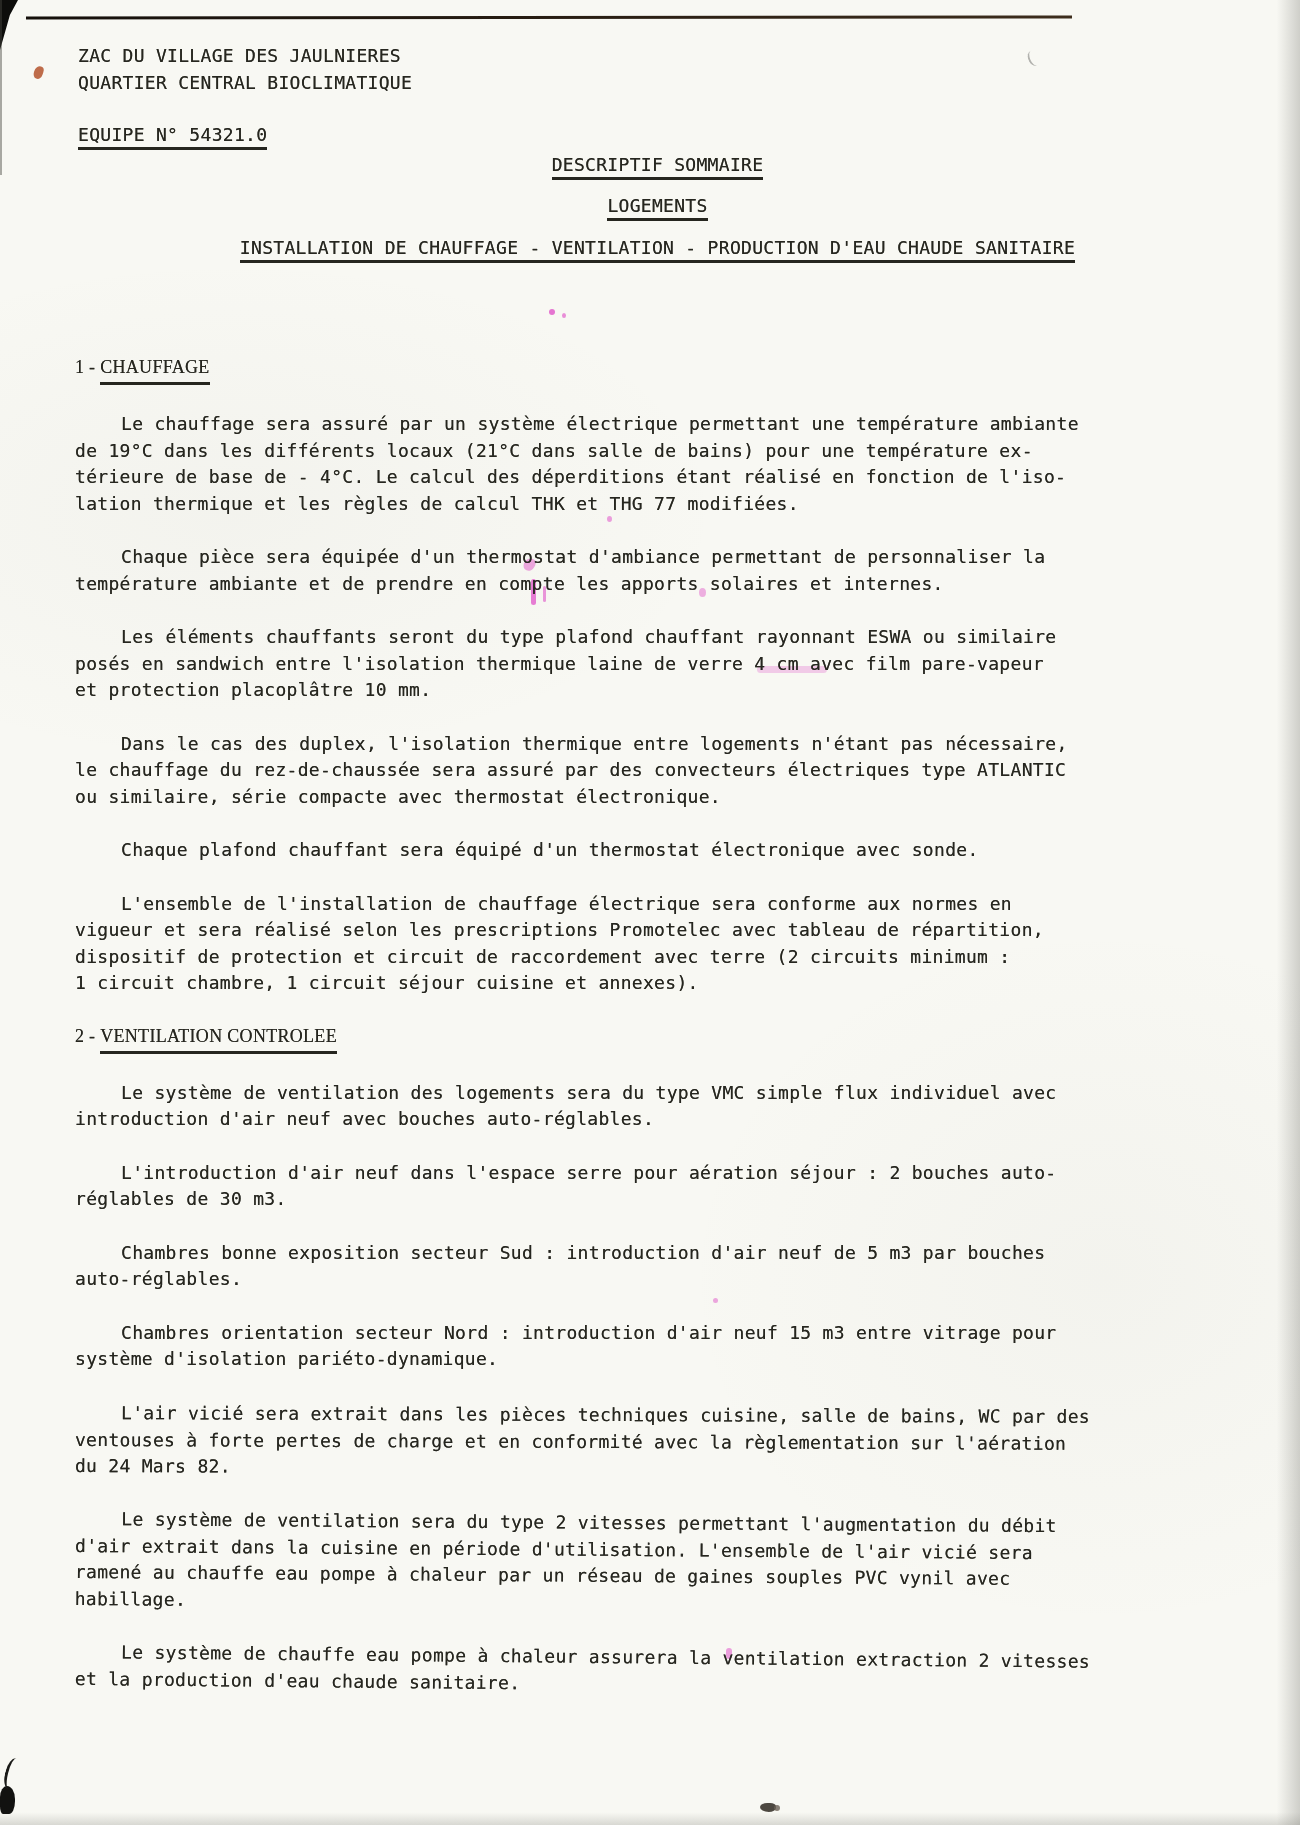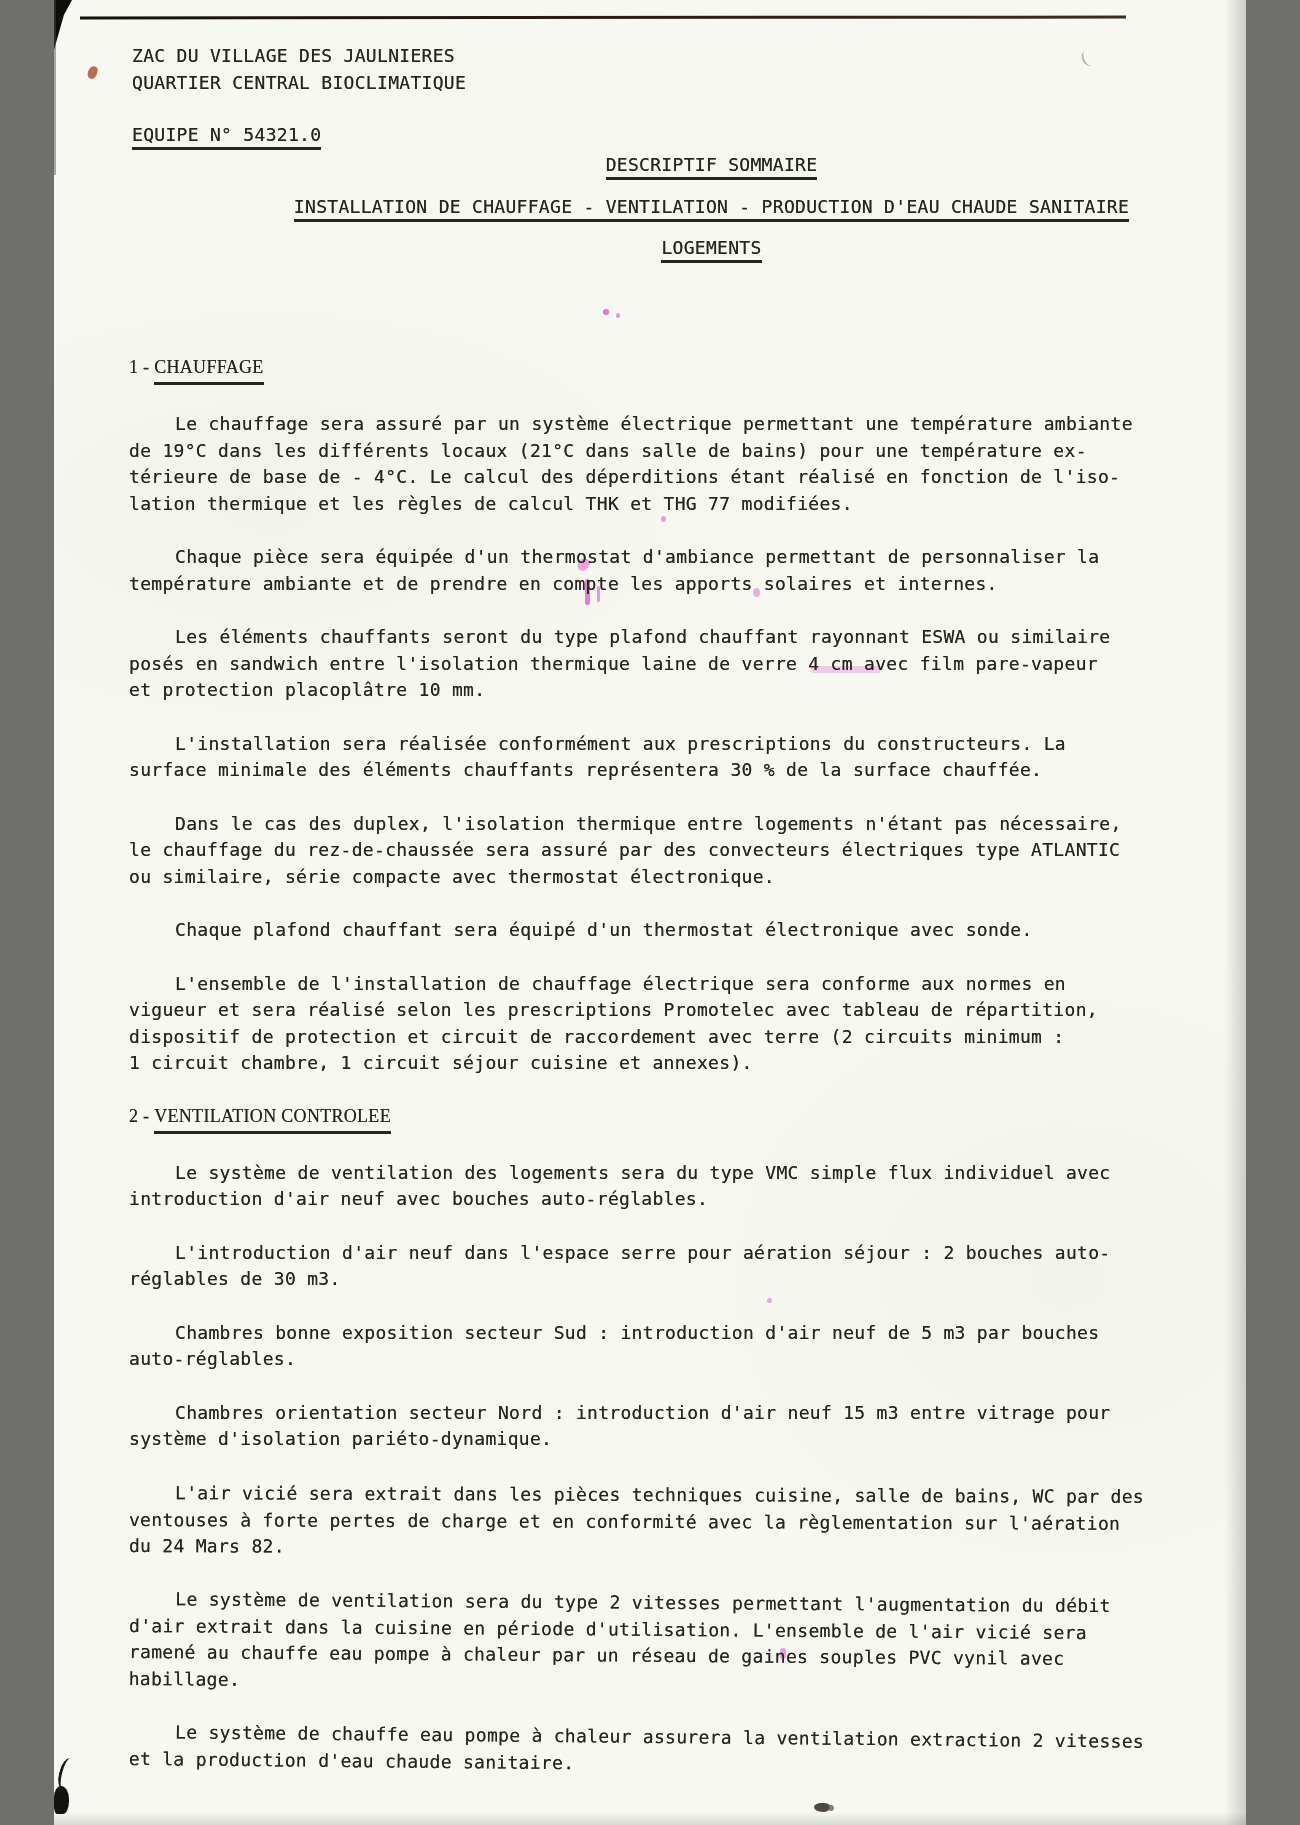--- a/index.html
+++ b/index.html
@@ -1,18 +1,18 @@
 <!DOCTYPE html>
 <html style="--paper: #f8f8f3; --ink: #26261f; --accent: #e054c8;"><head>
 <meta charset="utf-8">
 <style>
   html,body{margin:0;padding:0;background:#6f6f6c;}
   .page{
     position:relative;
-    width:1192px;height:1825px;
+    width:1300px;height:1825px;
     margin:0 auto;
     background:
       linear-gradient(to right, rgba(0,0,0,0) 98.2%, rgba(110,110,104,0.30) 100%),
       linear-gradient(to bottom, rgba(0,0,0,0) 99.3%, rgba(120,120,114,0.25) 100%),
       radial-gradient(ellipse 700px 360px at 18% 28%, rgba(150,150,138,0.05), rgba(0,0,0,0) 70%),
       radial-gradient(ellipse 600px 500px at 85% 70%, rgba(150,150,138,0.05), rgba(0,0,0,0) 70%),
       var(--paper,#f8f8f3);
     overflow:hidden;
     font-family:"DejaVu Sans Mono", monospace;
     font-size:18px;
@@ -103,42 +103,40 @@
     </div>
 
     <div class="team">
       <span class="u">EQUIPE N° 54321.0</span>
     </div>
 
     <div class="center doc-type">
       <span class="u">DESCRIPTIF SOMMAIRE</span>
     </div>
 
+    <div class="center subtitle">
+      <span class="u">LOGEMENTS</span>
+    </div>
+
     <div class="center main-title">
       <span class="u">INSTALLATION DE CHAUFFAGE - VENTILATION - PRODUCTION D'EAU CHAUDE SANITAIRE</span>
-    </div>
-
-    <div class="center subtitle">
-      <span class="u">LOGEMENTS</span>
     </div>
 
     <div class="sections" id="sections">
         <div class="section">
           <div class="sec-h"><span>1 - </span><span class="sec-t">CHAUFFAGE</span></div>
           <div class="para">Le chauffage sera assuré par un système électrique permettant une température ambiante
 de 19°C dans les différents locaux (21°C dans salle de bains) pour une température ex-
 térieure de base de - 4°C. Le calcul des déperditions étant réalisé en fonction de l'iso-
 lation thermique et les règles de calcul THK et THG 77 modifiées.</div>
           <div class="para">Chaque pièce sera équipée d'un thermostat d'ambiance permettant de personnaliser la
 température ambiante et de prendre en compte les apports solaires et internes.</div>
           <div class="para">Les éléments chauffants seront du type plafond chauffant rayonnant ESWA ou similaire
 posés en sandwich entre l'isolation thermique laine de verre 4 cm avec film pare-vapeur
 et protection placoplâtre 10 mm.</div>
-          <div class="para">L'installation sera réalisée conformément aux prescriptions du constructeurs. La
-surface minimale des éléments chauffants représentera 30 % de la surface chauffée.</div>
           <div class="para">Dans le cas des duplex, l'isolation thermique entre logements n'étant pas nécessaire,
 le chauffage du rez-de-chaussée sera assuré par des convecteurs électriques type ATLANTIC
 ou similaire, série compacte avec thermostat électronique.</div>
           <div class="para">Chaque plafond chauffant sera équipé d'un thermostat électronique avec sonde.</div>
           <div class="para">L'ensemble de l'installation de chauffage électrique sera conforme aux normes en
 vigueur et sera réalisé selon les prescriptions Promotelec avec tableau de répartition,
 dispositif de protection et circuit de raccordement avec terre (2 circuits minimum :
 1 circuit chambre, 1 circuit séjour cuisine et annexes).</div>
         </div>
         <div class="section">

